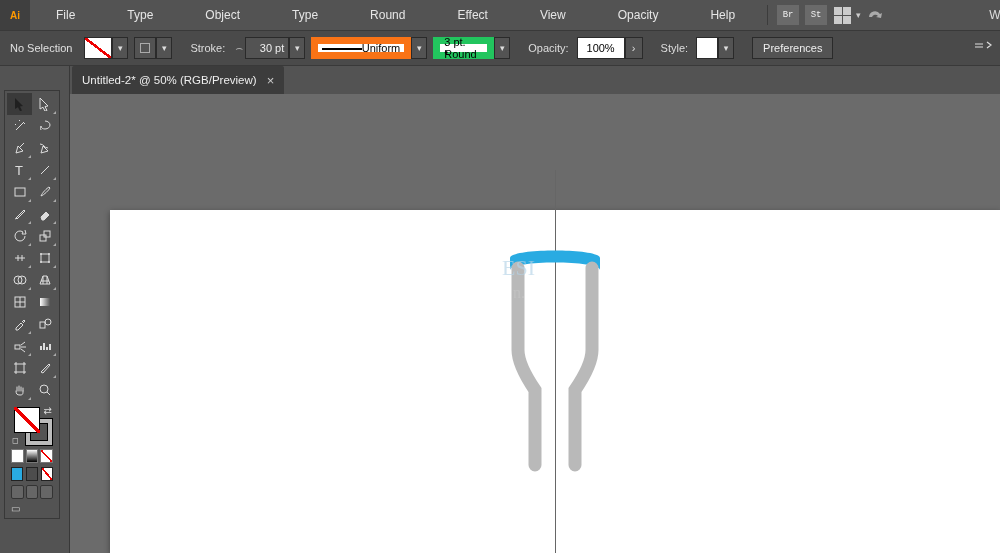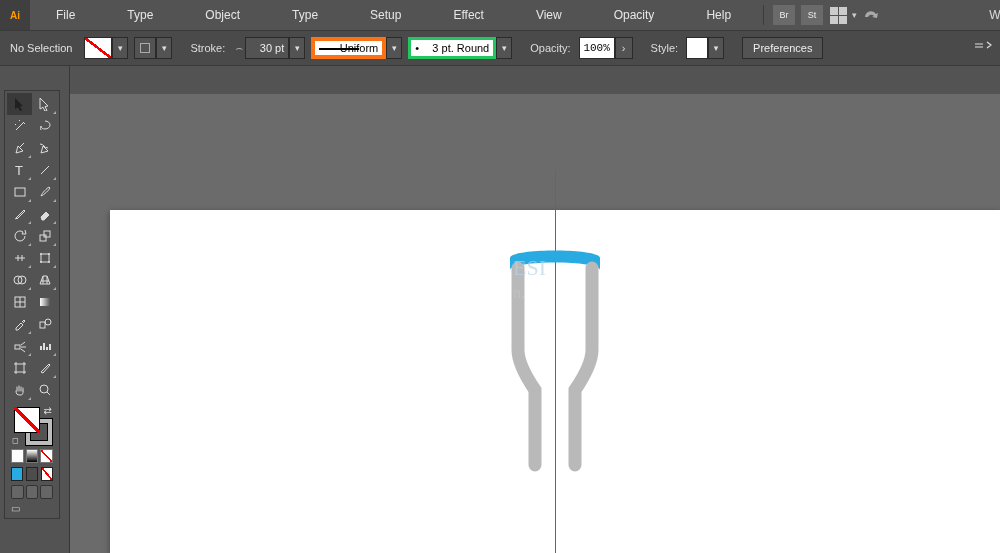--- a/index.html
+++ b/index.html
@@ -3,44 +3,44 @@
 <meta charset="utf-8">
 <style>
 * { margin:0; padding:0; box-sizing:border-box; font-family:"Segoe UI",Tahoma,sans-serif; user-select:none; }
 body { width:1000px; height:553px; background:#535353; overflow:hidden; position:relative; color:#ddd; }
 
 
 .menubar { height:30px; background:#535353; display:flex; align-items:center; padding:0 0 0 0; font-size:12px; }
 .ai-logo { width:30px; height:30px; display:flex; align-items:center; justify-content:center; background:#3f3f3f; color:#ff9a00; font-weight:700; font-size:10px; }
 .menu-item { padding:0 26px; height:30px; line-height:30px; cursor:default; color:#e6e6e6; }
 .menubar .divider { width:1px; height:20px; background:#3c3c3c; margin:0 6px; }
-.icon-btn { width:22px; height:20px; background:#6a6a6a; margin:8px 3px; display:flex; align-items:center; justify-content:center; font-size:9px; color:#eee; cursor:pointer; }
+.icon-btn { width:22px; height:20px; background:#6a6a6a; margin:8px 3px; display:flex; align-items:center; justify-content:center; font-size:9px; color:#eee; cursor:pointer;font-family:Liberation Mono, monospace; }
 .workspace-switch { display:flex; align-items:center; gap:2px; margin:0 4px; }
 .ws-box { display:grid; grid-template-columns:8px 8px; grid-template-rows:8px 8px; gap:1px; }
 .ws-box div { background:#ccc; }
 .ws-arrow { font-size:9px; color:#ccc; margin-left:3px; }
 .sync-icon svg { display:block; }
 
 
 .controlbar { height:36px; background:#4a4a4a; border-top:1px solid #393939; border-bottom:1px solid #393939; display:flex; align-items:center; padding:0 10px; font-size:11px; gap:6px; position:relative; }
 .no-sel { color:#e0e0e0; margin-right:6px; }
 .swatch { width:28px; height:22px; background:#fff; border:1px solid #2a2a2a; position:relative; }
 .swatch.redslash::after { content:""; position:absolute; left:0px; top:0px; right:0px; bottom:0px; background:linear-gradient(to top right, transparent 46%, #e00 46%, #e00 54%, transparent 54%); }
 .dd-arrow { width:16px; height:22px; background:#535353; border:1px solid #2a2a2a; display:flex; align-items:center; justify-content:center; font-size:9px; color:#ddd; cursor:pointer; }
 .square-empty { width:22px; height:22px; border:1px solid #2a2a2a; display:flex; align-items:center; justify-content:center; background:#535353; }
 .square-empty div { width:10px; height:10px; border:1px solid #aaa; }
 .lbl { color:#ddd; margin:0 2px 0 12px; }
 .stroke-weight { display:flex; align-items:center; }
 .sw-box { width:44px; height:22px; background:#535353; border:1px solid #2a2a2a; display:flex; align-items:center; justify-content:flex-end; padding:0 4px; font-size:11px; color:#eee; }
 .link-chain { width:12px; height:22px; display:flex; align-items:center; justify-content:center; color:#aaa; font-size:12px; }
-.profile-box { width:75px; height:22px; background:#fff; border:4px solid #f97316; color:#000; display:flex; align-items:center; justify-content:flex-end; padding:0 4px; font-size:11px; position:relative; }
+.profile-box { width:100px; height:22px; background:#fff; border:7px solid #f97316; color:#000; display:flex; align-items:center; justify-content:flex-end; padding:0 4px; font-size:11px; position:relative; }
 .profile-box::before { content:""; position:absolute; left:4px; top:50%; width:40px; height:2px; background:#000; }
-.roundcap-box { width:88px; height:22px; background:#fff; border:3px solid #22c55e; color:#000; display:flex; align-items:center; justify-content:flex-end; padding:0 4px; font-size:11px; position:relative; }
+.roundcap-box { width:61px; height:22px; background:#fff; border:7px solid #22c55e; color:#000; display:flex; align-items:center; justify-content:flex-end; padding:0 4px; font-size:11px; position:relative; }
 .roundcap-box::before { content:"•"; position:absolute; left:4px; top:2px; color:#000; font-size:11px;}
-.opacity-box { width:36px; height:22px; background:#fff; border:1px solid #2a2a2a; color:#000; display:flex; align-items:center; justify-content:center; font-size:11px;font-family:Liberation Mono, monospace; }
+.opacity-box { width:48px; height:22px; background:#fff; border:1px solid #2a2a2a; color:#000; display:flex; align-items:center; justify-content:center; font-size:11px; }
 .gt-btn { width:18px; height:22px; background:#535353; border:1px solid #2a2a2a; display:flex; align-items:center; justify-content:center; color:#ddd; font-size:11px; cursor:pointer; }
 .style-swatch { width:22px; height:22px; background:#fff; border:1px solid #2a2a2a; }
 .ctrl-btn { height:22px; padding:0 10px; background:#535353; border:1px solid #2a2a2a; color:#eee; font-size:11px; display:flex; align-items:center; cursor:pointer; }
 .panel-menu-icon { position:absolute; right:8px; top:7px; color:#ddd; font-size:12px; }
 
 
 .tabbar { height:28px; display:flex; align-items:flex-end; padding-left:72px; position:relative; }
 .tab-handle { position:absolute; left:4px; top:0; width:14px; height:10px; display:flex; align-items:center; justify-content:center;}
 .tab-handle::before { content:"◂◂"; font-size:7px; color:#bbb; letter-spacing:-2px;}
 .tabbar .tab { height:28px; background:#3c3c3c; padding:0 10px; display:flex; align-items:center; font-size:11.5px; color:#eee; gap:10px; border-top-left-radius:2px; border-top-right-radius:2px; }
@@ -71,35 +71,35 @@
 .draw-mode-row { display:flex; gap:2px; padding:2px 4px; }
 .draw-mode-row div { width:14px; height:14px; background:#666; border:1px solid #333; border-radius:2px; }
 .screen-row { display:flex; gap:2px; padding:2px 4px; font-size:10px; color:#ccc; }
 
 
 .work { position:absolute; left:70px; right:0; top:94px; bottom:0; background:#6b6b6b; }
 .artboard { position:absolute; left:40px; top:116px; right:0; bottom:0; background:#fff; box-shadow:0 2px 6px rgba(0,0,0,.4); }
 .guide { position:absolute; left:485px; top:76px; width:1px; bottom:0; background:#666; }
 .crutch { position:absolute; left:410px; top:146px; width:150px; height:240px; }
 .crutch svg { display:block; }
-.watermark { position:absolute; left:443px; top:161px; font-size:22px; font-weight:300; color:rgba(180,210,230,.65); font-family:serif; letter-spacing:0;}
+.watermark { position:absolute; left:432px; top:161px; font-size:22px; font-weight:300; color:rgba(180,210,230,.65); font-family:serif; letter-spacing:0;}
 .watermark2 { position:absolute; left:443px; top:190px; font-size:16px; color:rgba(200,200,200,.55); font-family:serif;}
 
 .right-edge { position:absolute; right:0; top:0; width:10px; height:30px; display:flex; align-items:center; justify-content:center; color:#ddd; font-size:12px; }
 </style>
 </head>
 <body>
 
 <div class="menubar">
   <div class="ai-logo">Ai</div>
   <div class="menu-item">File</div>
   <div class="menu-item">Type</div>
   <div class="menu-item">Object</div>
   <div class="menu-item">Type</div>
-  <div class="menu-item">Setup</div>
+  <div class="menu-item">Round</div>
   <div class="menu-item">Effect</div>
   <div class="menu-item">View</div>
   <div class="menu-item">Opacity</div>
   <div class="menu-item">Help</div>
   <div class="divider"></div>
   <div class="icon-btn">Br</div>
   <div class="icon-btn">St</div>
   <div class="workspace-switch">
     <div class="ws-box">
         <div></div>
@@ -157,20 +157,24 @@
   <div class="ctrl-btn">Preferences</div>
   <div class="panel-menu-icon">
     <svg width="18" height="14" viewBox="0 0 18 14">
         <path d="M1 6h8M1 9h8M13 4l4 3-4 3" stroke="#ddd" stroke-width="1.2" fill="none"></path>
       </svg>
   </div>
 </div>
 
 <div class="tabbar">
   <div class="tab-handle"></div>
+  <div class="tab">
+    <span>Untitled-2* @ 50% (RGB/Preview)</span>
+    <span class="close">×</span>
+  </div>
 </div>
 
 <div class="left-dock">
   <div class="tools">
     <div class="tool-row">
       <div class="tool sel">
           <svg width="14" height="14">
             <path d="M2 1l8 8-3 .5 2 4-2 .7-2-4L2 12z" fill="#202020"></path>
           </svg>
         </div>

